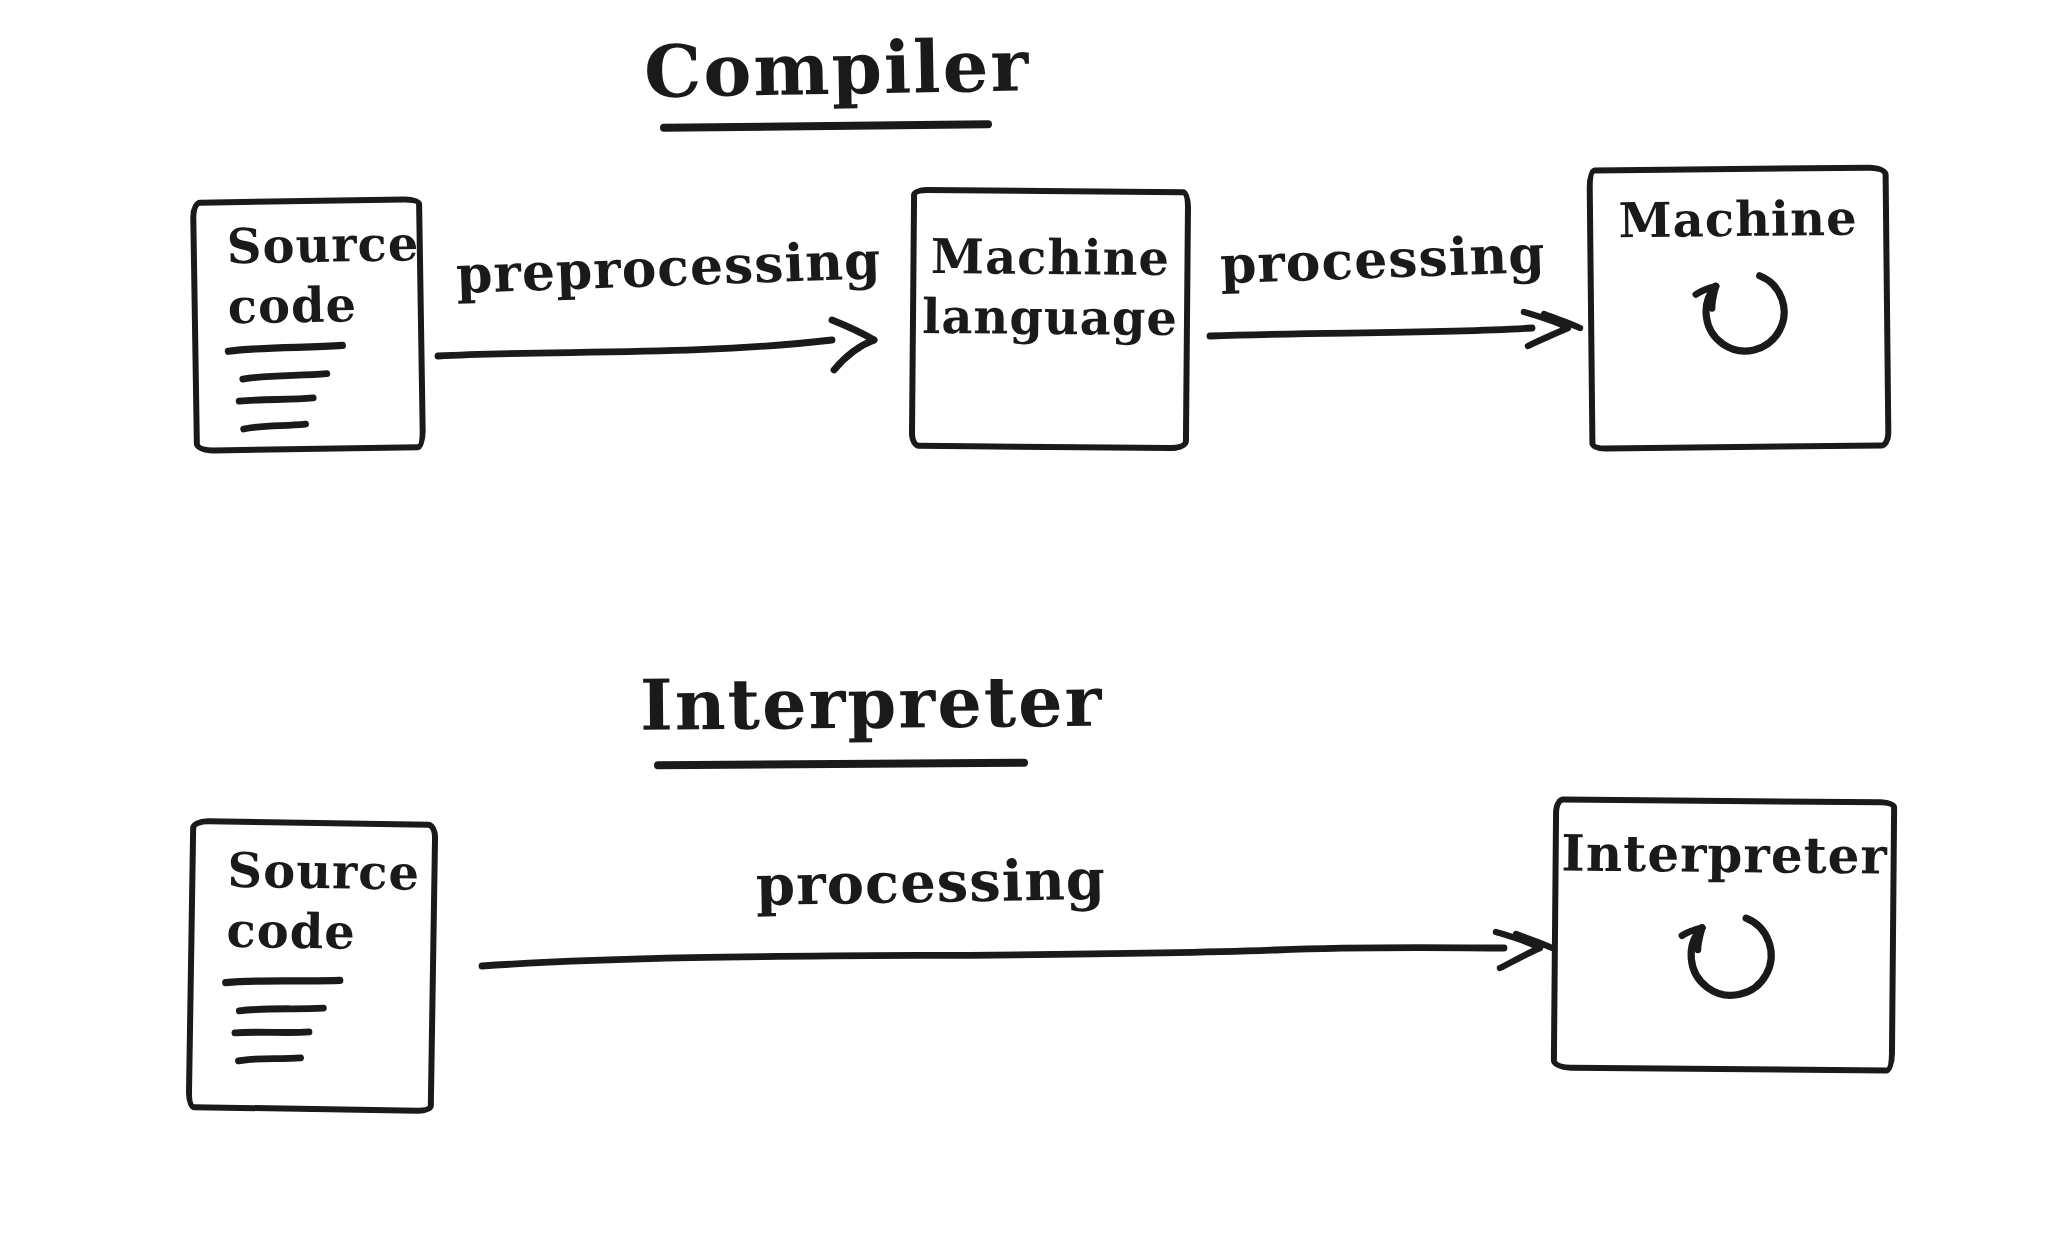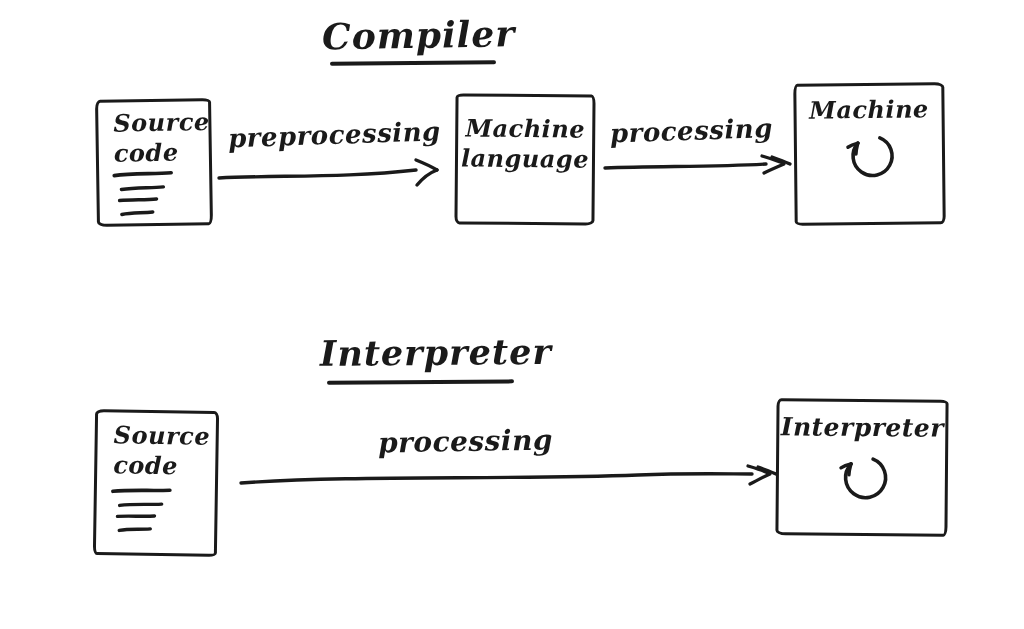--- a/index.html
+++ b/index.html
@@ -8,21 +8,20 @@
   }
   * { margin: 0; padding: 0; box-sizing: border-box; }
   html, body { background: #fff; }
   #stage {
     position: relative;
     width: 1024px;
     height: 629px;
     background: var(--paper);
     overflow: hidden;
     font-family: "DejaVu Serif", serif;
-    font-style: italic;
     color: var(--ink);
   }
   .hand-title {
     position: absolute;
     font-size: 36px;
     font-weight: 700;
     letter-spacing: 1px;
     text-align: center;
     white-space: nowrap;
   }

